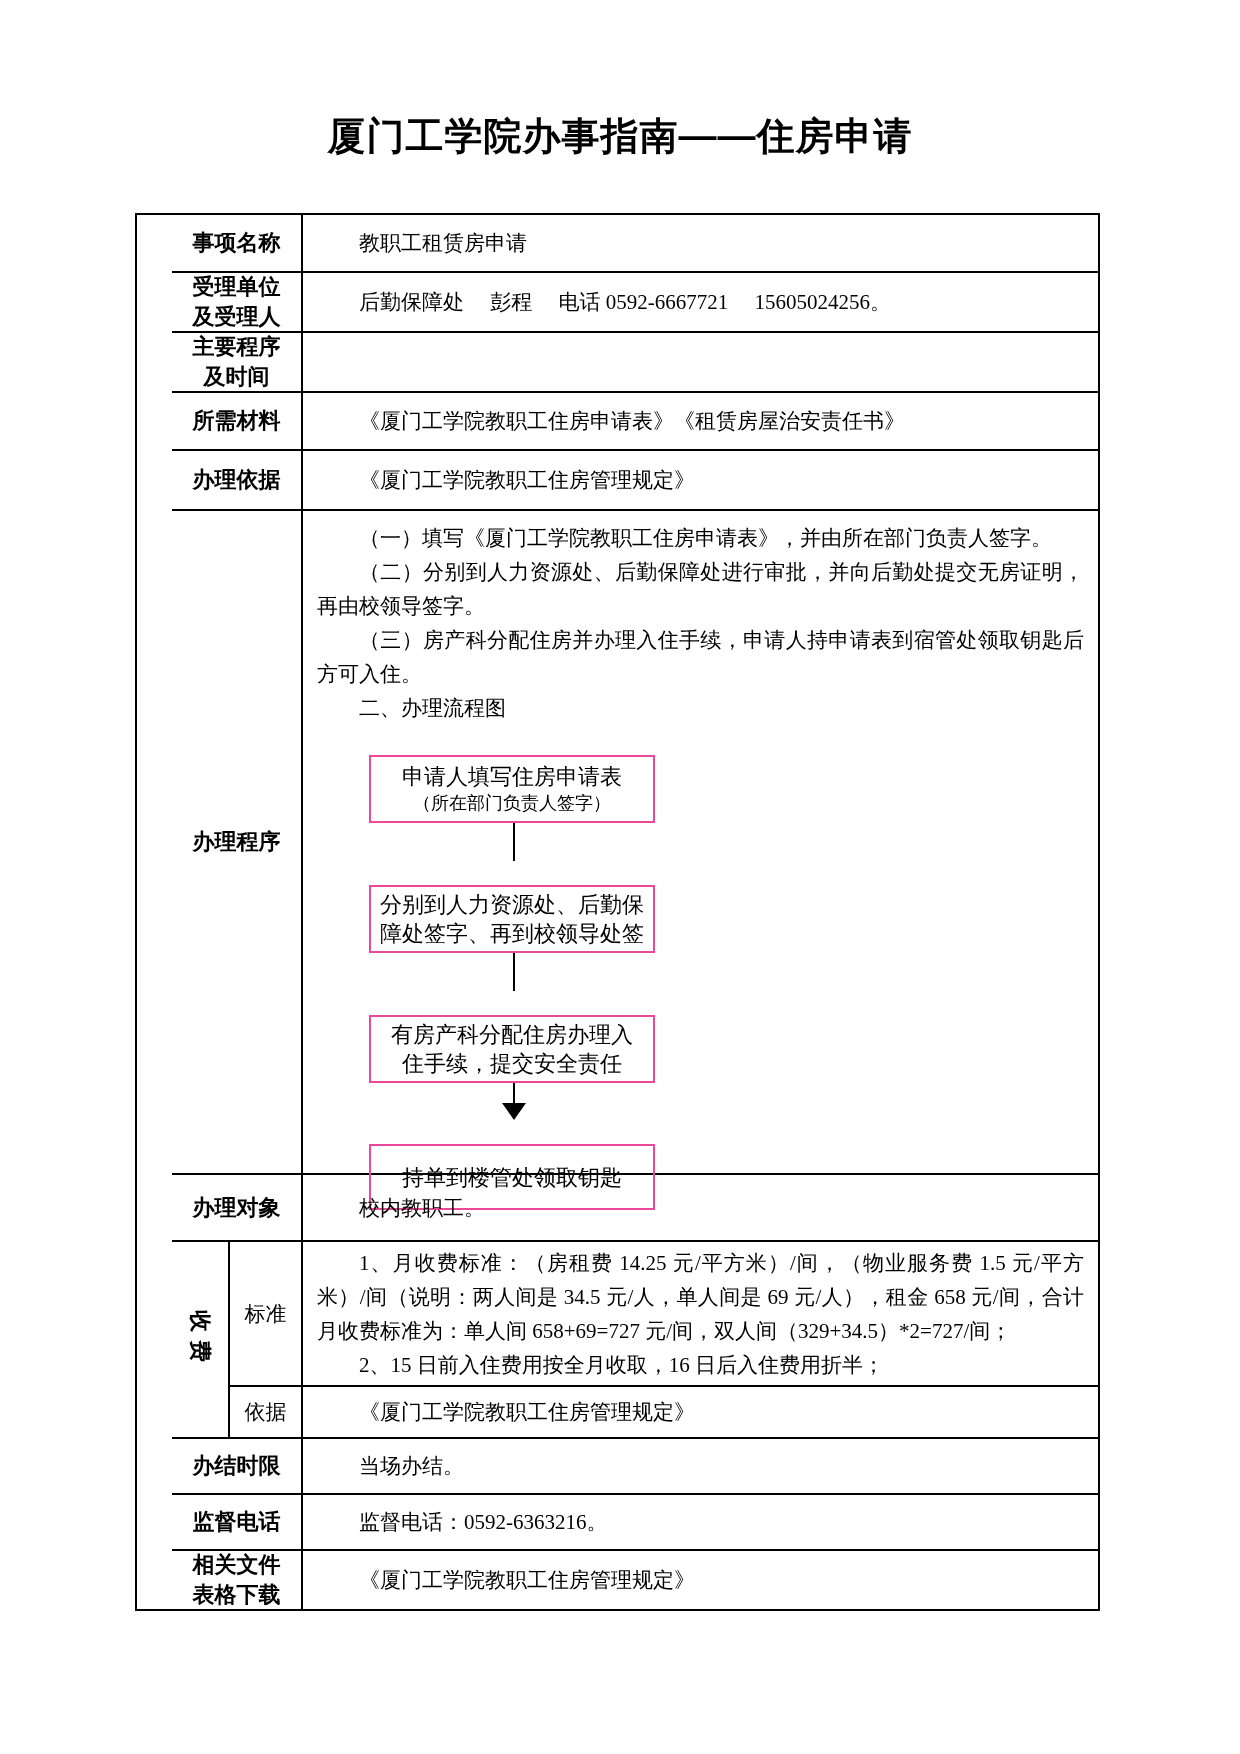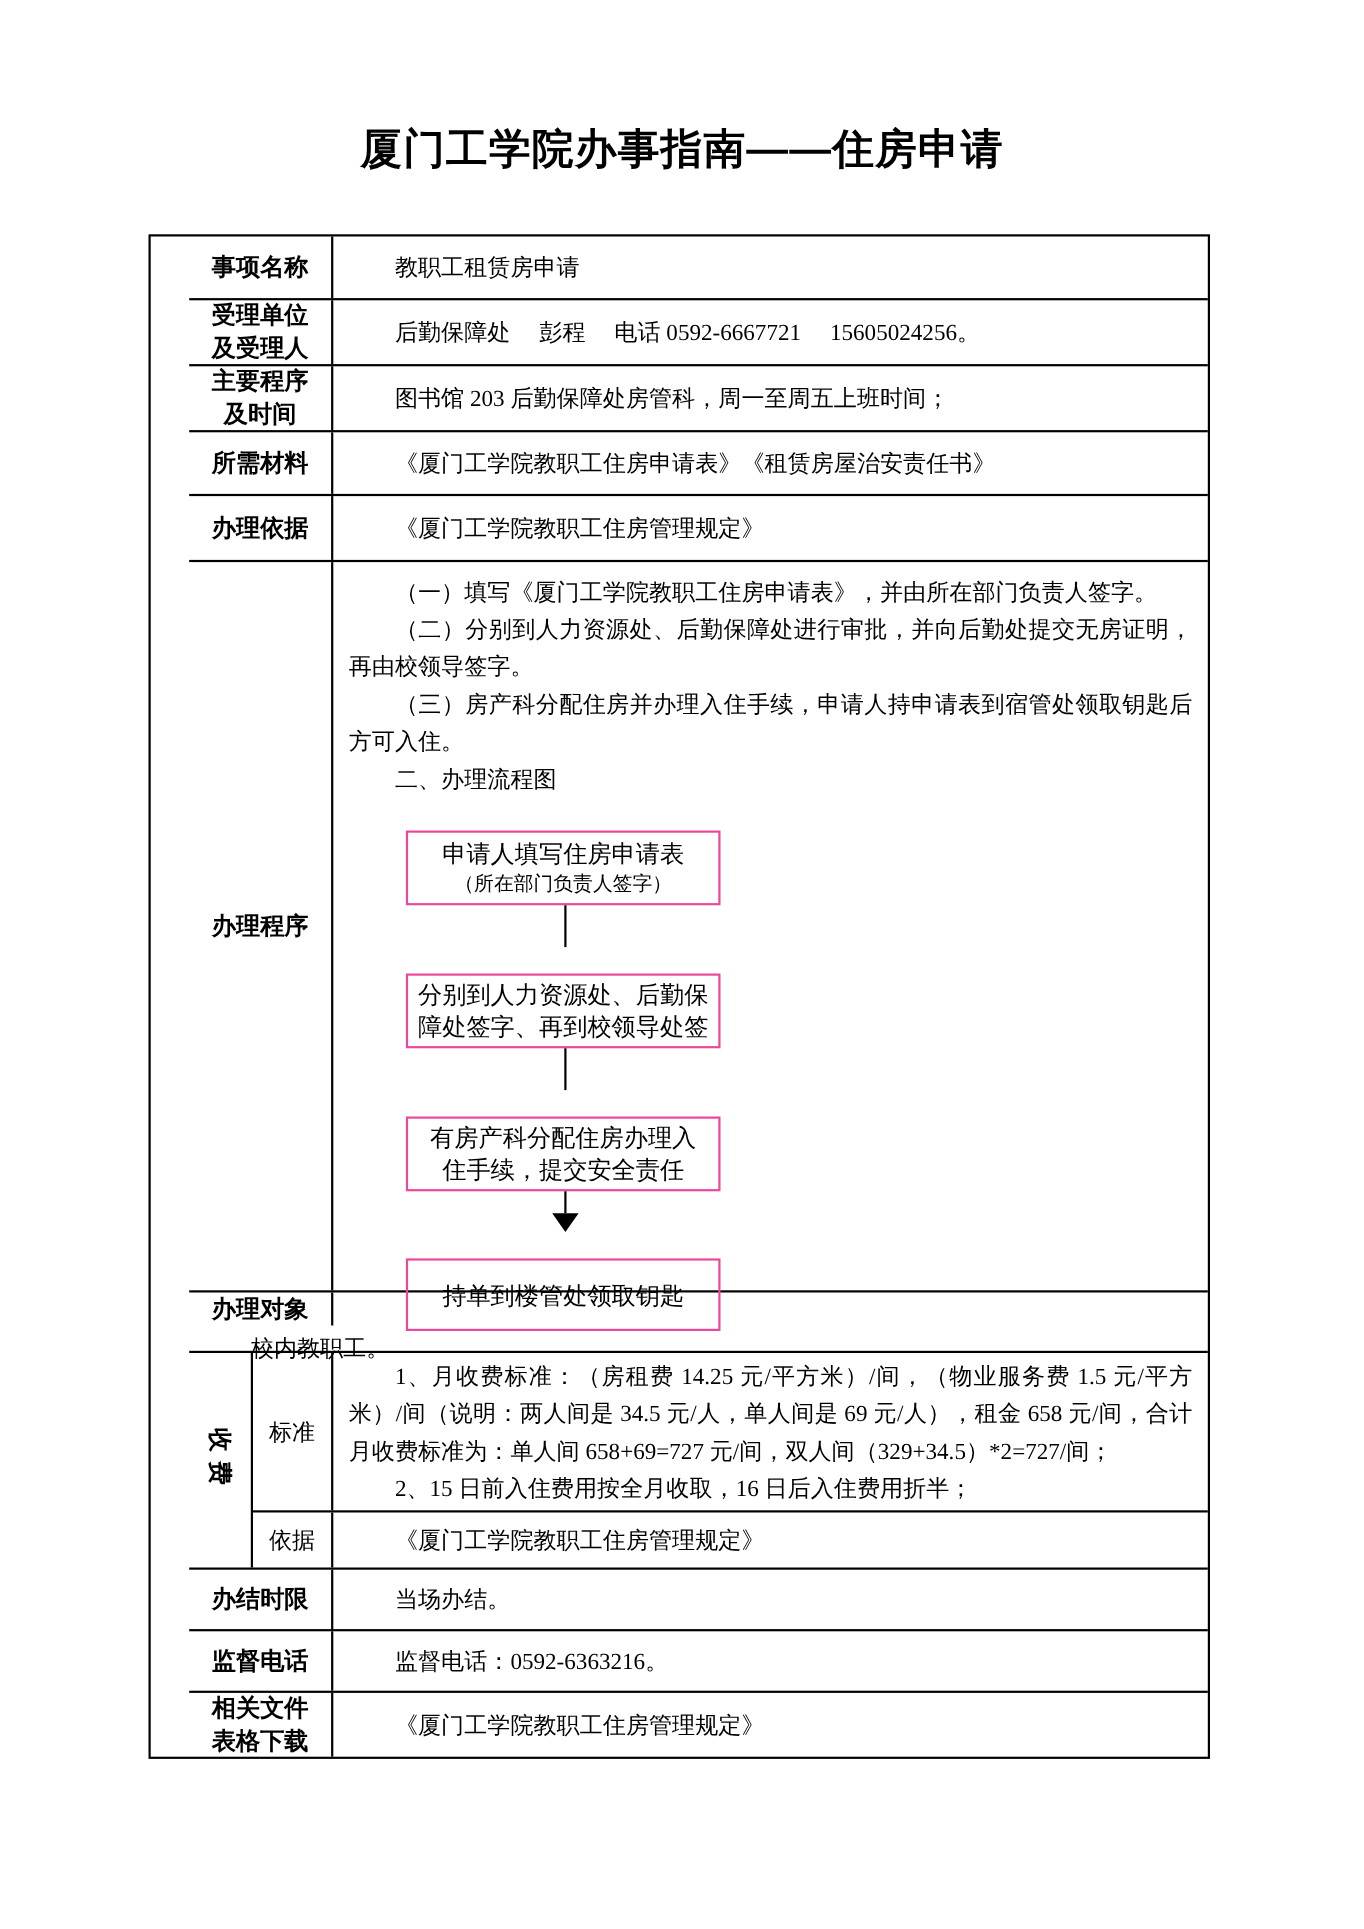--- a/index.html
+++ b/index.html
@@ -63,21 +63,21 @@
   }
   .fee-body { flex:1; display:flex; flex-direction:column; }
   .fee-subrow { display:flex; box-sizing:border-box; }
   .fee-subrow.first { height:145px; border-bottom:2px solid #000; }
   .fee-subrow.second { flex:1; }
   .fee-sublabel {
     width:73px; flex-shrink:0; border-right:2px solid #000; box-sizing:border-box;
     display:flex; align-items:center; justify-content:center;
     font-size:21px; font-weight:normal;
   }
-  .r58 { height:58px; } .r60 { height:60px; } .r55 { height:55px;flex-direction:column; }
+  .r58 { height:58px; } .r60 { height:60px; } .r55 { height:67px; }
   .r56 { height:56px; } .r664 { height:664px; } .r197 { height:197px; }
 </style>
 </head>
 <body>
 
 <div class="page">
 
   <h1 class="doc-title">厦门工学院办事指南——住房申请</h1>
 
   <div class="doc-table">
@@ -98,23 +98,20 @@
       </div>
       <div class="ccell">
         <p>后勤保障处　 彭程　 电话 0592-6667721　 15605024256。</p>
       </div>
     </div>
 
     <div class="trow r60">
       <div class="lcell">
         <span class="lline">主要程序</span>
         <span class="lline">及时间</span>
-      </div>
-      <div class="ccell">
-        <p>图书馆 203 后勤保障处房管科，周一至周五上班时间；</p>
       </div>
     </div>
 
     <div class="trow r58">
       <div class="lcell">
         <span class="lline">所需材料</span>
       </div>
       <div class="ccell">
         <p>《厦门工学院教职工住房申请表》《租赁房屋治安责任书》</p>
       </div>

